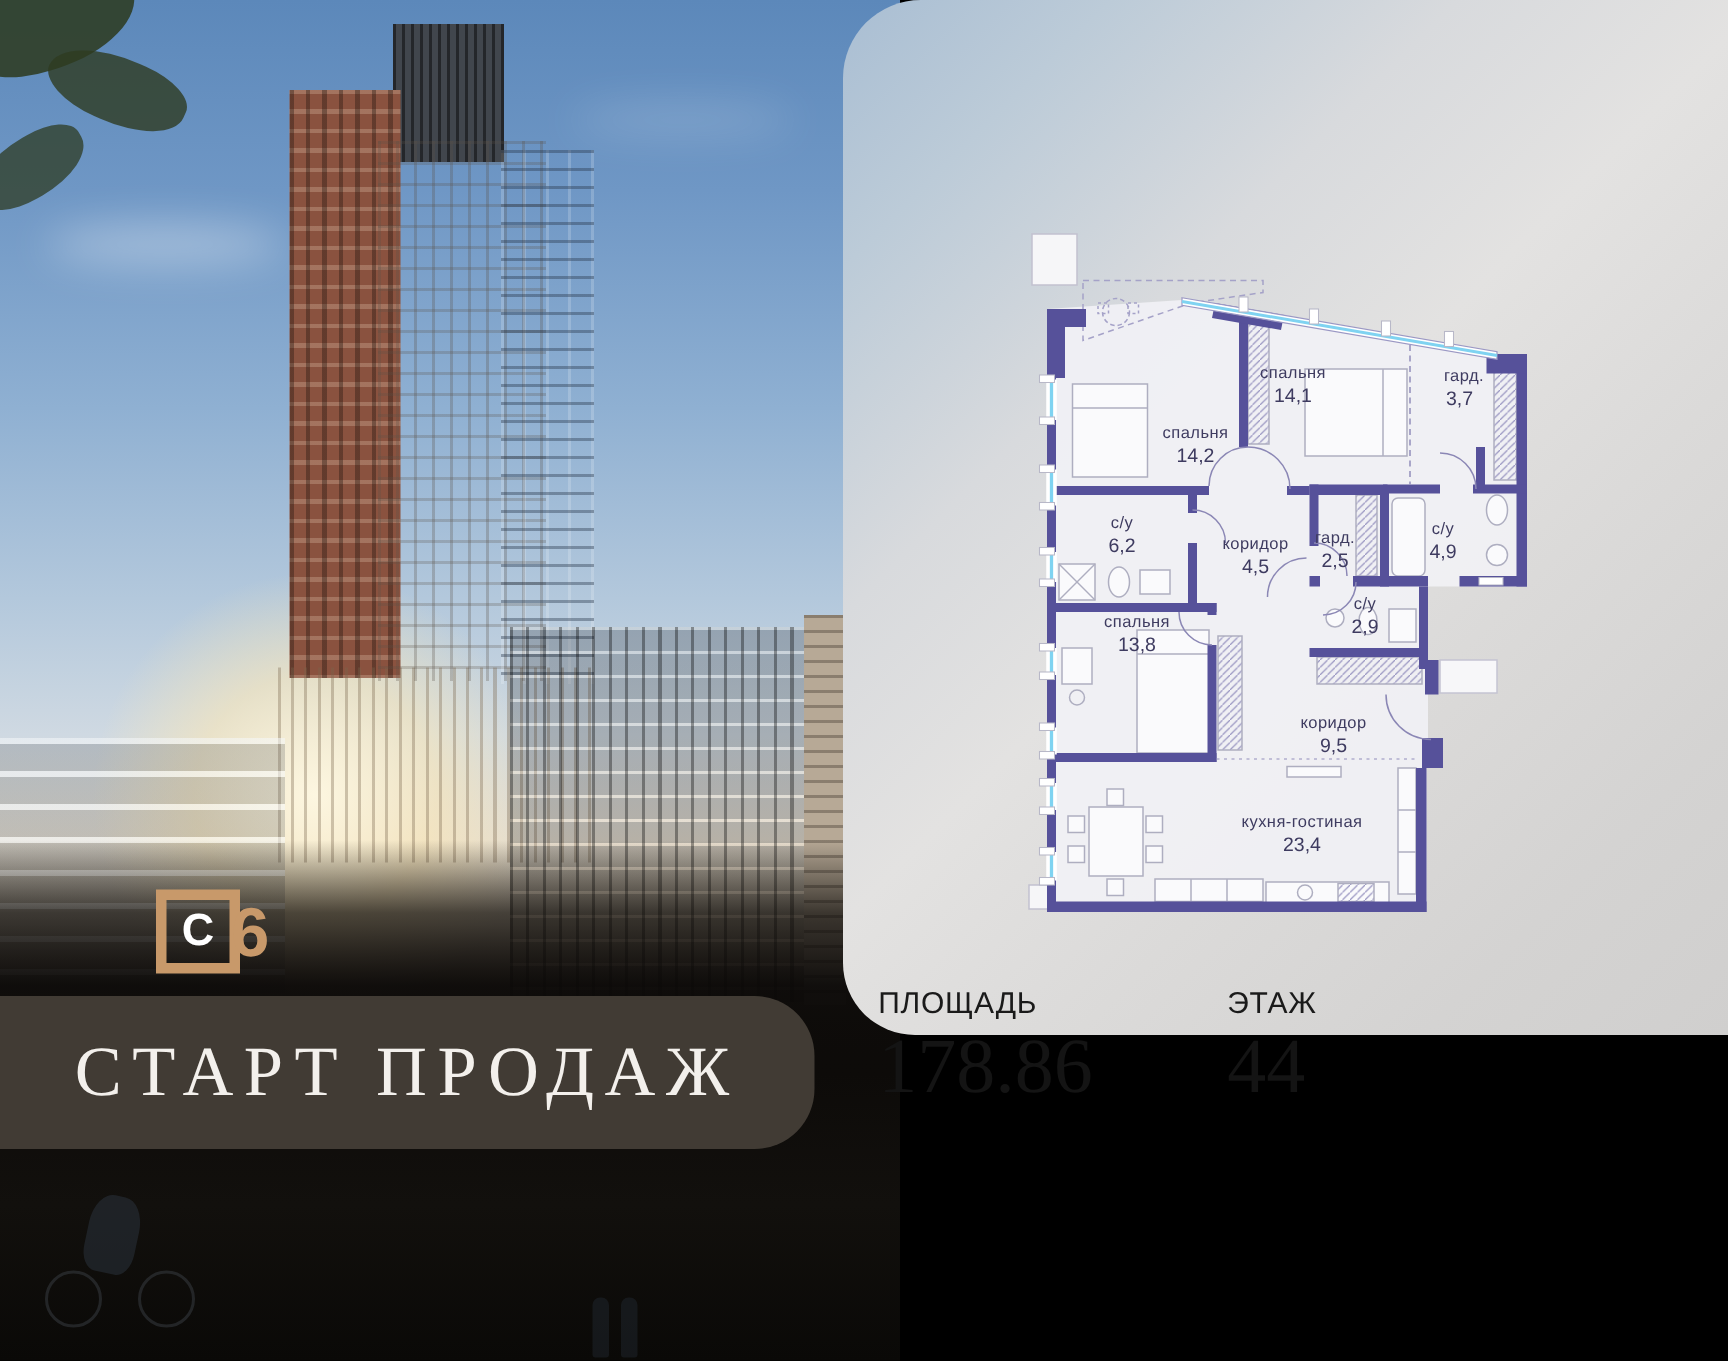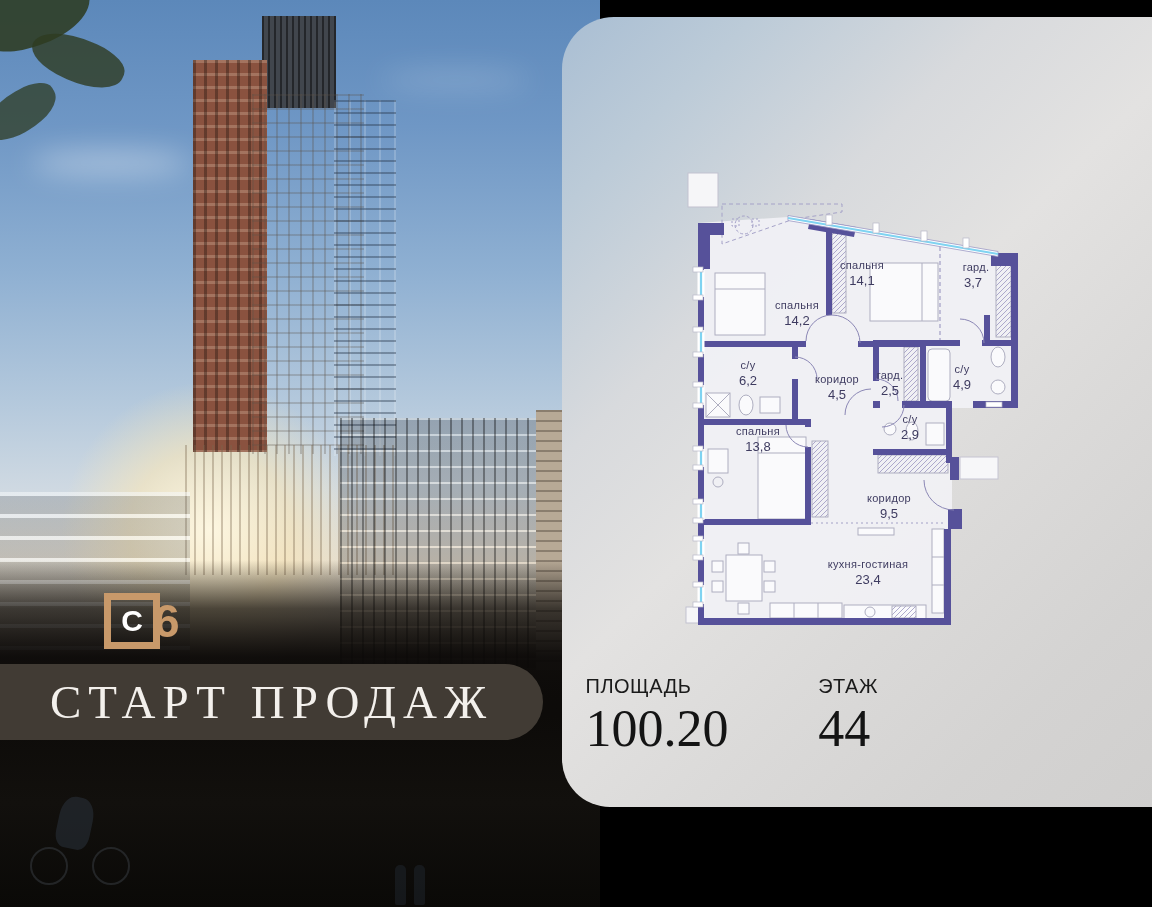--- a/index.html
+++ b/index.html
@@ -57,27 +57,27 @@
   .ped { width:11px; height:40px; background:#232a33; border-radius:5px 5px 2px 2px; }
 
   
   .logo-row { position:absolute; left:104px; top:593px; height:56px; display:flex; align-items:center; }
   .logo-box { width:56px; height:56px; border:7px solid #c8996a; display:flex; align-items:center; justify-content:center; }
   .logo-box span { color:#fff; font-weight:700; font-size:30px; line-height:1; }
   .logo-rest { color:#fff; font-weight:700; font-size:38px; letter-spacing:22px; margin-left:16px; line-height:56px; white-space:nowrap; }
   .logo-num { color:#c8996a; font-weight:700; font-size:46px; line-height:52px; margin-left:-6px; }
 
   
-  .banner { position:absolute; left:0; top:664px; width:543px; height:76px;
+  .banner { position:absolute; left:0; top:664px; width:543px; height:102px;
     background:rgba(68,61,54,.96); border-radius:0 40px 40px 0;
     display:flex; align-items:center; justify-content:center; }
   .banner span { font-family:"Liberation Serif", serif; font-size:47px; color:#f3f0ec; letter-spacing:7px; white-space:nowrap; }
 
   
-  .card { position:absolute; left:562px; top:17px; width:590px; height:790px;
+  .card { position:absolute; left:562px; top:0; width:590px; height:690px;
     border-radius:52px 0 0 48px;
     background:linear-gradient(135deg,#a9bed3 0%,#bccbd8 14%,#d8dadd 32%,#e3e2e1 48%,#dbdad9 66%,#d4d3d2 84%,#d0cfce 100%); }
 
   .plan { position:absolute; left:98px; top:140px; }
 
   .stats { position:absolute; left:0; top:658px; width:100%; height:110px; }
   .stat { position:absolute; text-align:left; transform:translateX(-50%); }
   .stat-area  { left:95px; }
   .stat-floor { left:266px;margin-left:20px; }
   .stat-rooms { left:425px; }
@@ -333,20 +333,20 @@
       <text class="room-name" x="229" y="345">коридор</text>
       <text class="room-area" x="229" y="361">9,5</text>
       <text class="room-name" x="208" y="411">кухня-гостиная</text>
       <text class="room-area" x="208" y="427">23,4</text>
     </g>
   </svg>
 
   <div class="stats">
     <div class="stat stat-area">
       <div class="label">ПЛОЩАДЬ</div>
-      <div class="value">100.20</div>
+      <div class="value">178.86</div>
     </div>
     <div class="stat stat-floor">
       <div class="label">ЭТАЖ</div>
       <div class="value">44</div>
     </div>
   </div>
 </div>
 
 </body></html>

